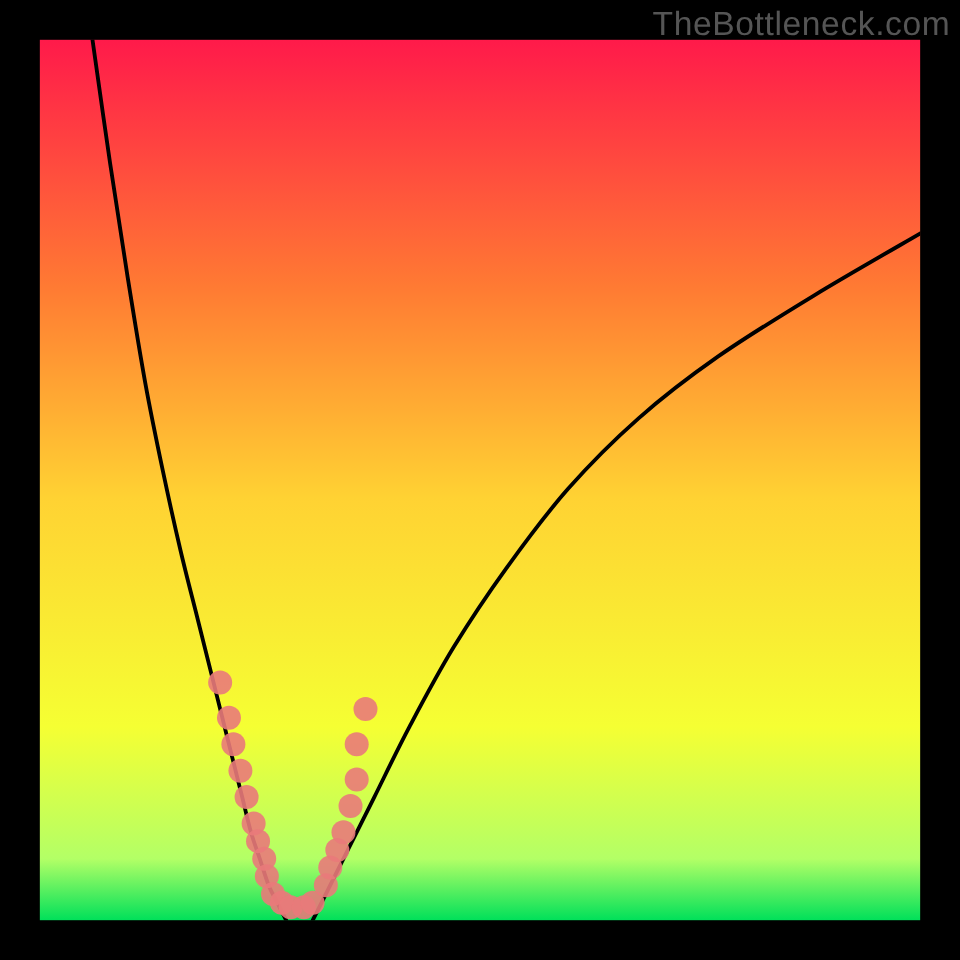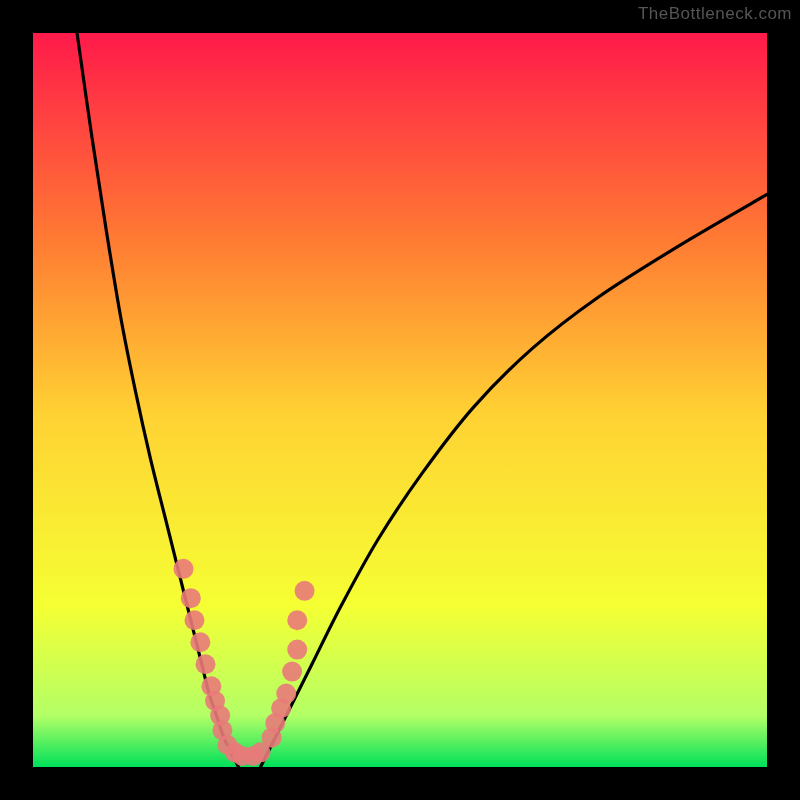--- a/index.html
+++ b/index.html
@@ -15,21 +15,21 @@
     position: relative;
     width: 800px;
     height: 800px;
     background: #000;
   }
   .watermark {
     position: absolute;
     top: 4px;
     right: 8px;
     color: #555;
-    font-size: 17px;
+    font-size: 28px;
     font-weight: 500;
     letter-spacing: 0.5px;
     user-select: none;
   }
   .plot-wrap {
     position: absolute;
     left: 33px;
     top: 33px;
     width: 734px;
     height: 734px;

